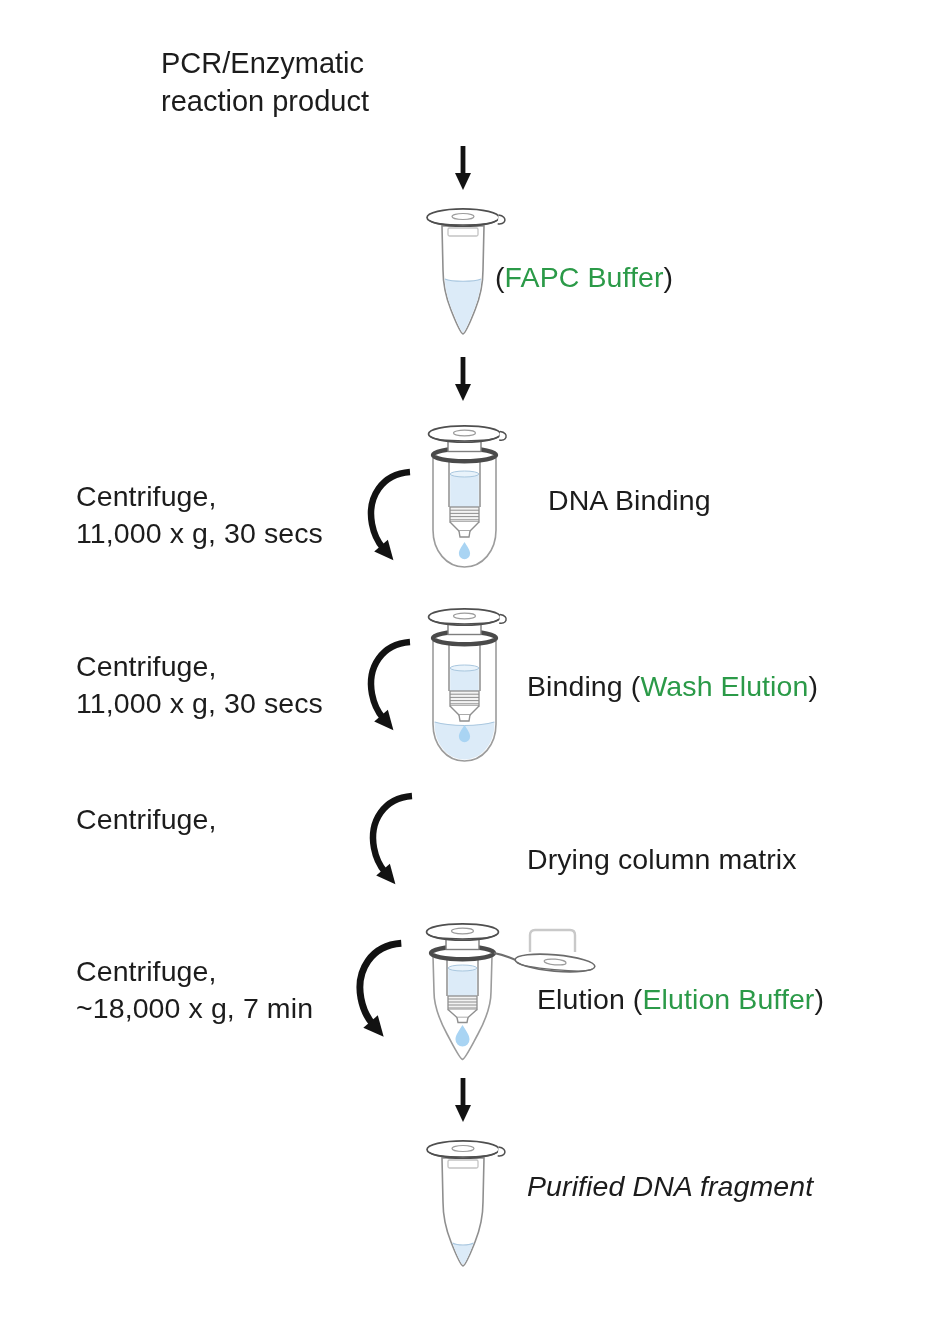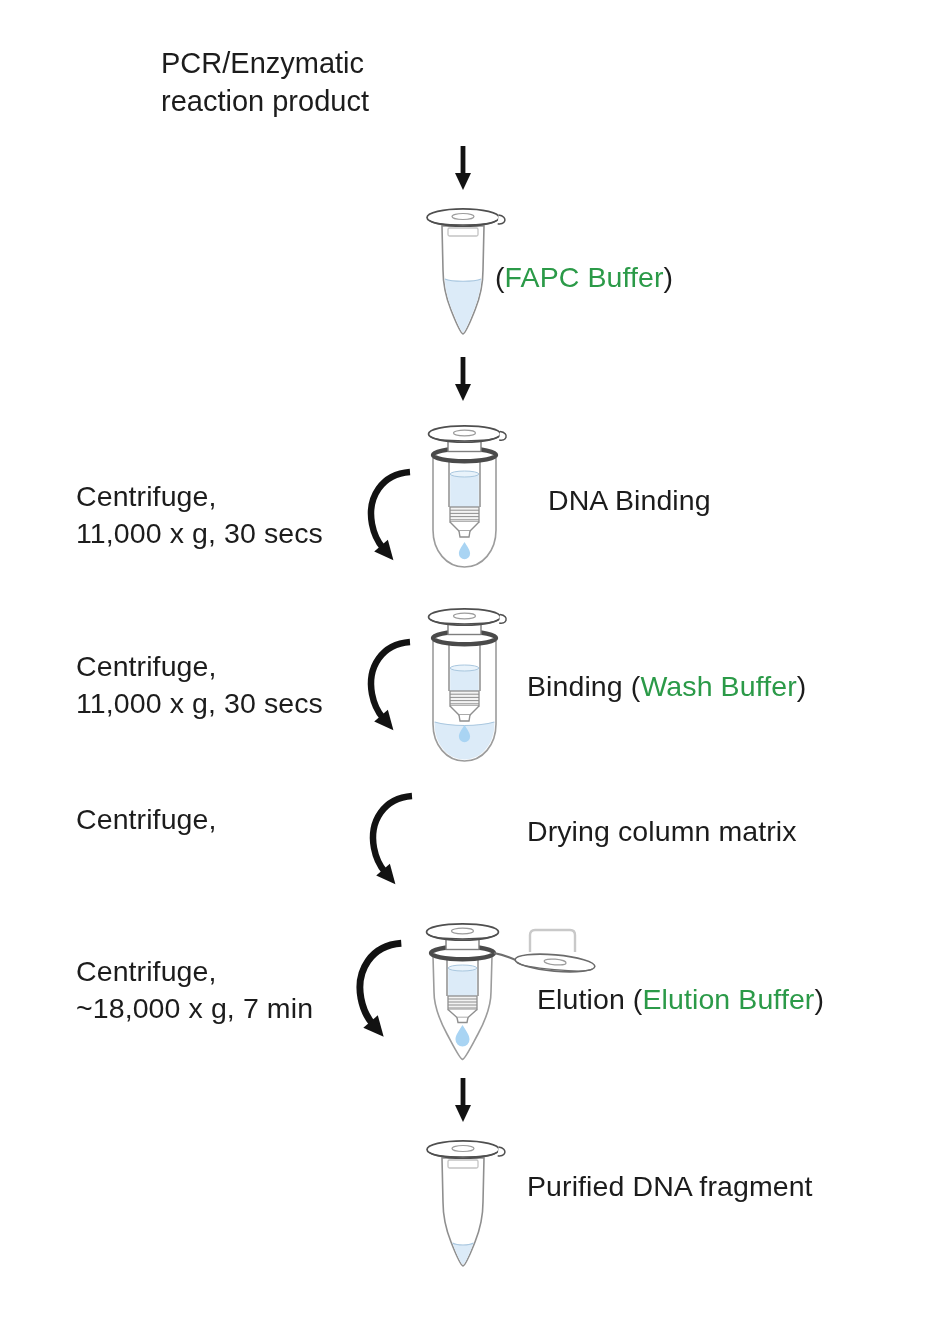--- a/index.html
+++ b/index.html
@@ -112,35 +112,35 @@
     <path d="M40,108 L41,114 L50,114 L51,108" fill="#fff" stroke="#8f8f8f" stroke-width="1.4"></path>
     <path class="droplet" d="M45.5,118 c-3.6,5.6 -5.6,8.6 -5.6,11.6 a5.6,5.6 0 0 0 11.2,0 c0,-3 -2,-6 -5.6,-11.6 z"></path>
     <ellipse cx="45.5" cy="31" rx="31.5" ry="6.3" fill="none" stroke="#4a4a4a" stroke-width="4.4"></ellipse>
     <rect x="29" y="15" width="33" height="12.5" fill="#fff" stroke="#7e7e7e" stroke-width="1.4"></rect>
     <ellipse cx="45.5" cy="10" rx="36" ry="8.2" fill="#fff" stroke="#4f4f4f" stroke-width="1.7"></ellipse>
     <path d="M12,12.8 C17.5,18.2 73.5,18.2 79,12.8" fill="none" stroke="#4f4f4f" stroke-width="1.3"></path>
     <ellipse cx="45.5" cy="9" rx="11" ry="2.8" fill="#fff" stroke="#9c9c9c" stroke-width="1.2"></ellipse>
     <path d="M81,7.6 c5,0.6 6.8,3.1 6,5.8 c-0.7,2.2 -3.8,3.3 -6.8,2.6" fill="#fff" stroke="#4f4f4f" stroke-width="1.5"></path>
   </svg>
   <div class="abs txt" style="top:668px;left:527px;">
-    <span>Binding (</span><span class="green">Wash Buffer</span><span>)</span>
+    <span>Binding (</span><span class="green">Wash Elution</span><span>)</span>
   </div>
 
   <div class="abs txt" style="top:801px;left:76px;">
     <div>Centrifuge,</div>
   </div>
   <svg class="abs" style="top:791px;left:362px;" width="58" height="98" viewBox="0 0 58 98">
     <defs>
       <marker id="ca3" markerUnits="userSpaceOnUse" markerWidth="24" markerHeight="24" refX="4" refY="11" orient="auto">
         <path d="M1,2 L20,11 L1,20 Z" fill="#121212"></path>
       </marker>
     </defs>
     <path d="M50,5 C22,7 7,30 12,57 C13.5,65 17,74 23,81" fill="none" stroke="#121212" stroke-width="6.5" marker-end="url(#ca3)"></path>
   </svg>
-  <div class="abs txt" style="top:813px;left:527px;">Drying column matrix</div>
+  <div class="abs txt" style="top:841px;left:527px;">Drying column matrix</div>
 
   <div class="abs txt" style="top:953px;left:76px;">
     <div>Centrifuge,</div>
     <div>~18,000 x g, 7 min</div>
   </div>
   <svg class="abs" style="top:938px;left:348px;" width="62" height="104" viewBox="0 0 58 98">
     <defs>
       <marker id="ca4" markerUnits="userSpaceOnUse" markerWidth="24" markerHeight="24" refX="4" refY="11" orient="auto">
         <path d="M1,2 L20,11 L1,20 Z" fill="#121212"></path>
       </marker>
@@ -182,15 +182,15 @@
   <svg class="abs" style="top:1138px;left:420px;" width="86" height="138" viewBox="0 0 86 138">
     <path d="M22,20 L23,64 C23,80 27,94 31,104 C35,114 40,127 43,128 C46,127 51,114 55,104 C59,94 63,80 63,64 L64,20 Z" fill="#fff" stroke="#8f8f8f" stroke-width="1.6"></path>
     <path class="liquid" d="M32.5,105 C35.5,113.5 40.6,125.6 43,126.6 C45.4,125.6 50.5,113.5 53.5,105 C50.5,107.4 35.5,107.4 32.5,105 Z"></path>
     <path d="M32.5,105 C37.5,107.6 48.5,107.6 53.5,105" fill="none" stroke="#a9c7df" stroke-width="1.1"></path>
     <rect x="28" y="22" width="30" height="8" rx="1.5" fill="#fff" stroke="#c4c4c4" stroke-width="1.3"></rect>
     <ellipse cx="43" cy="11.5" rx="36" ry="8.6" fill="#fff" stroke="#4f4f4f" stroke-width="1.7"></ellipse>
     <path d="M9.5,14.5 C15,20.3 71,20.3 76.5,14.5" fill="none" stroke="#4f4f4f" stroke-width="1.3"></path>
     <ellipse cx="43" cy="10.5" rx="11" ry="3" fill="#fff" stroke="#9c9c9c" stroke-width="1.2"></ellipse>
     <path d="M78.5,9 c5,0.6 7,3.2 6.2,6 c-0.7,2.3 -4,3.4 -7,2.7" fill="#fff" stroke="#4f4f4f" stroke-width="1.5"></path>
   </svg>
-  <div class="abs txt" style="top:1168px;left:527px;">Purified DNA fragment</div>
+  <div class="abs txt" style="top:1168px;left:527px;font-style:italic;">Purified DNA fragment</div>
 
 </div>
 
 </body></html>

